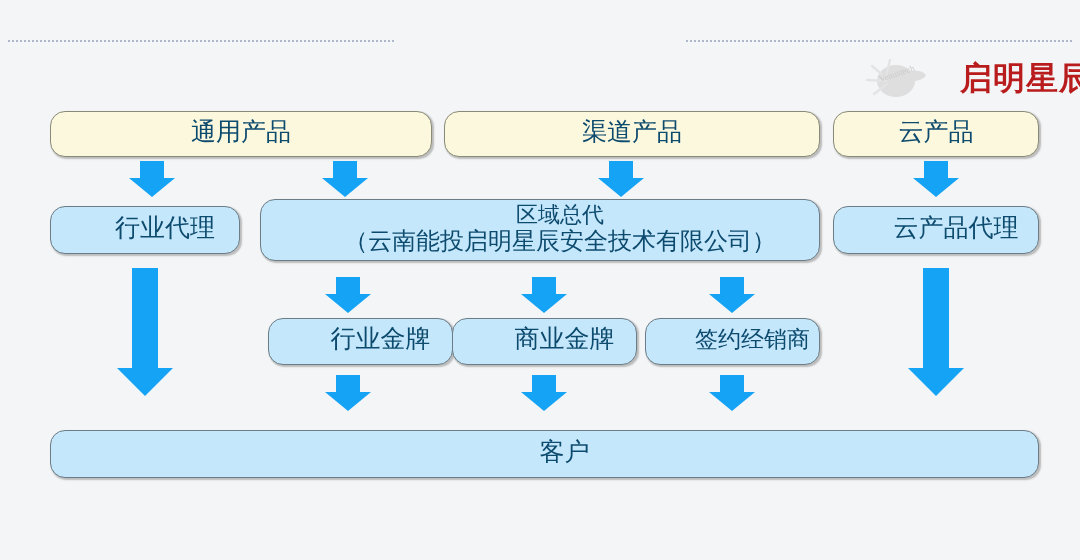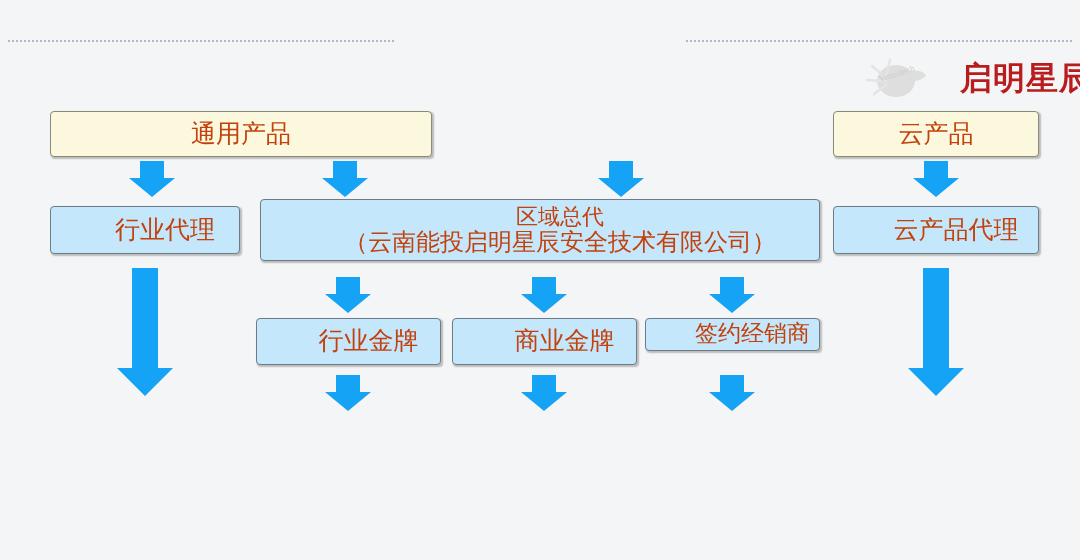--- a/index.html
+++ b/index.html
@@ -75,25 +75,26 @@
   }
 
   
   .node {
     position: absolute;
     box-sizing: border-box;
     display: flex;
     align-items: center;
     justify-content: center;
     text-align: center;
-    color: #c2410c;
-    border-radius: 4px;
+    color: #0c4a6e;
+    border-radius: 15px;
     font-size: 25px;
     line-height: 1.15;
     white-space: nowrap;
+    font-family: Liberation Mono, monospace;
   }
   .node.product {
     background: #fcf8dd;
     border: 1px solid #8a8a78;
     box-shadow: 1.5px 1.5px 1.5px rgba(120,120,120,0.45);
   }
   .node.blue {
     background: #c5e7fb;
     border: 1px solid #6d7d88;
     box-shadow: 1.5px 1.5px 1.5px rgba(120,120,120,0.45);
@@ -112,23 +113,23 @@
   #node-channel   { left: 444px; top: 111px; width: 376px; height: 46px; }
   #node-cloud     { left: 833px; top: 111px; width: 206px; height: 46px; }
 
   
   #node-industry-agent { left: 50px;  top: 206px; width: 190px; height: 48px; }
   #node-regional       { left: 260px; top: 199px; width: 560px; height: 62px;
                          font-size: 22px; }
   #node-cloud-agent    { left: 833px; top: 206px; width: 206px; height: 48px; justify-content: center; }
 
   
-  #node-industry-gold { left: 256px; top: 318px; width: 185px; height: 47px; }
+  #node-industry-gold { left: 268px; top: 318px; width: 185px; height: 47px; }
   #node-business-gold { left: 452px; top: 318px; width: 185px; height: 47px; }
-  #node-dealer        { left: 645px; top: 318px; width: 175px; height: 33px;
+  #node-dealer        { left: 645px; top: 318px; width: 175px; height: 47px;
                         font-size: 23px; }
 
   
   #node-customer { left: 50px; top: 430px; width: 989px; height: 48px; }
 
   
   .arrow {
     position: absolute;
     background: #14a3f5;
   }
@@ -202,20 +203,23 @@
         <path d="M28 4 L24 20 M10 10 L24 22 M5 24 L24 25 M12 38 L25 28" stroke="#e4e4e4" stroke-width="2.4" fill="none" stroke-linecap="round"></path>
         <text x="18" y="26" font-family="Liberation Serif, serif" font-size="9" fill="#cccccc" transform="rotate(-18 18 26)">Venustech</text>
       </svg>
     </span>
     <span class="wm-text">启明星辰</span>
   </div>
 
   <div class="node product" id="node-general">
     <span class="node-lines">通用产品</span>
   </div>
+  <div class="node product" id="node-channel">
+    <span class="node-lines">渠道产品</span>
+  </div>
   <div class="node product" id="node-cloud">
     <span class="node-lines">云产品</span>
   </div>
 
   <div class="node blue" id="node-industry-agent">
     <span class="node-lines">行业代理</span>
   </div>
   <div class="node blue" id="node-regional">
     <span class="node-lines">
       <span>区域总代</span>
@@ -229,20 +233,23 @@
   <div class="node blue" id="node-industry-gold">
     <span class="node-lines">行业金牌</span>
   </div>
   <div class="node blue" id="node-business-gold">
     <span class="node-lines">商业金牌</span>
   </div>
   <div class="node blue" id="node-dealer">
     <span class="node-lines">签约经销商</span>
   </div>
 
+  <div class="node blue" id="node-customer">
+    <span class="node-lines">客户</span>
+  </div>
 
   <div class="arrow short" id="arrow-general-to-industry">
     <span class="shaft"></span>
     <span class="head"></span>
   </div>
   <div class="arrow short" id="arrow-general-to-regional">
     <span class="shaft"></span>
     <span class="head"></span>
   </div>
   <div class="arrow short" id="arrow-channel-to-regional">

